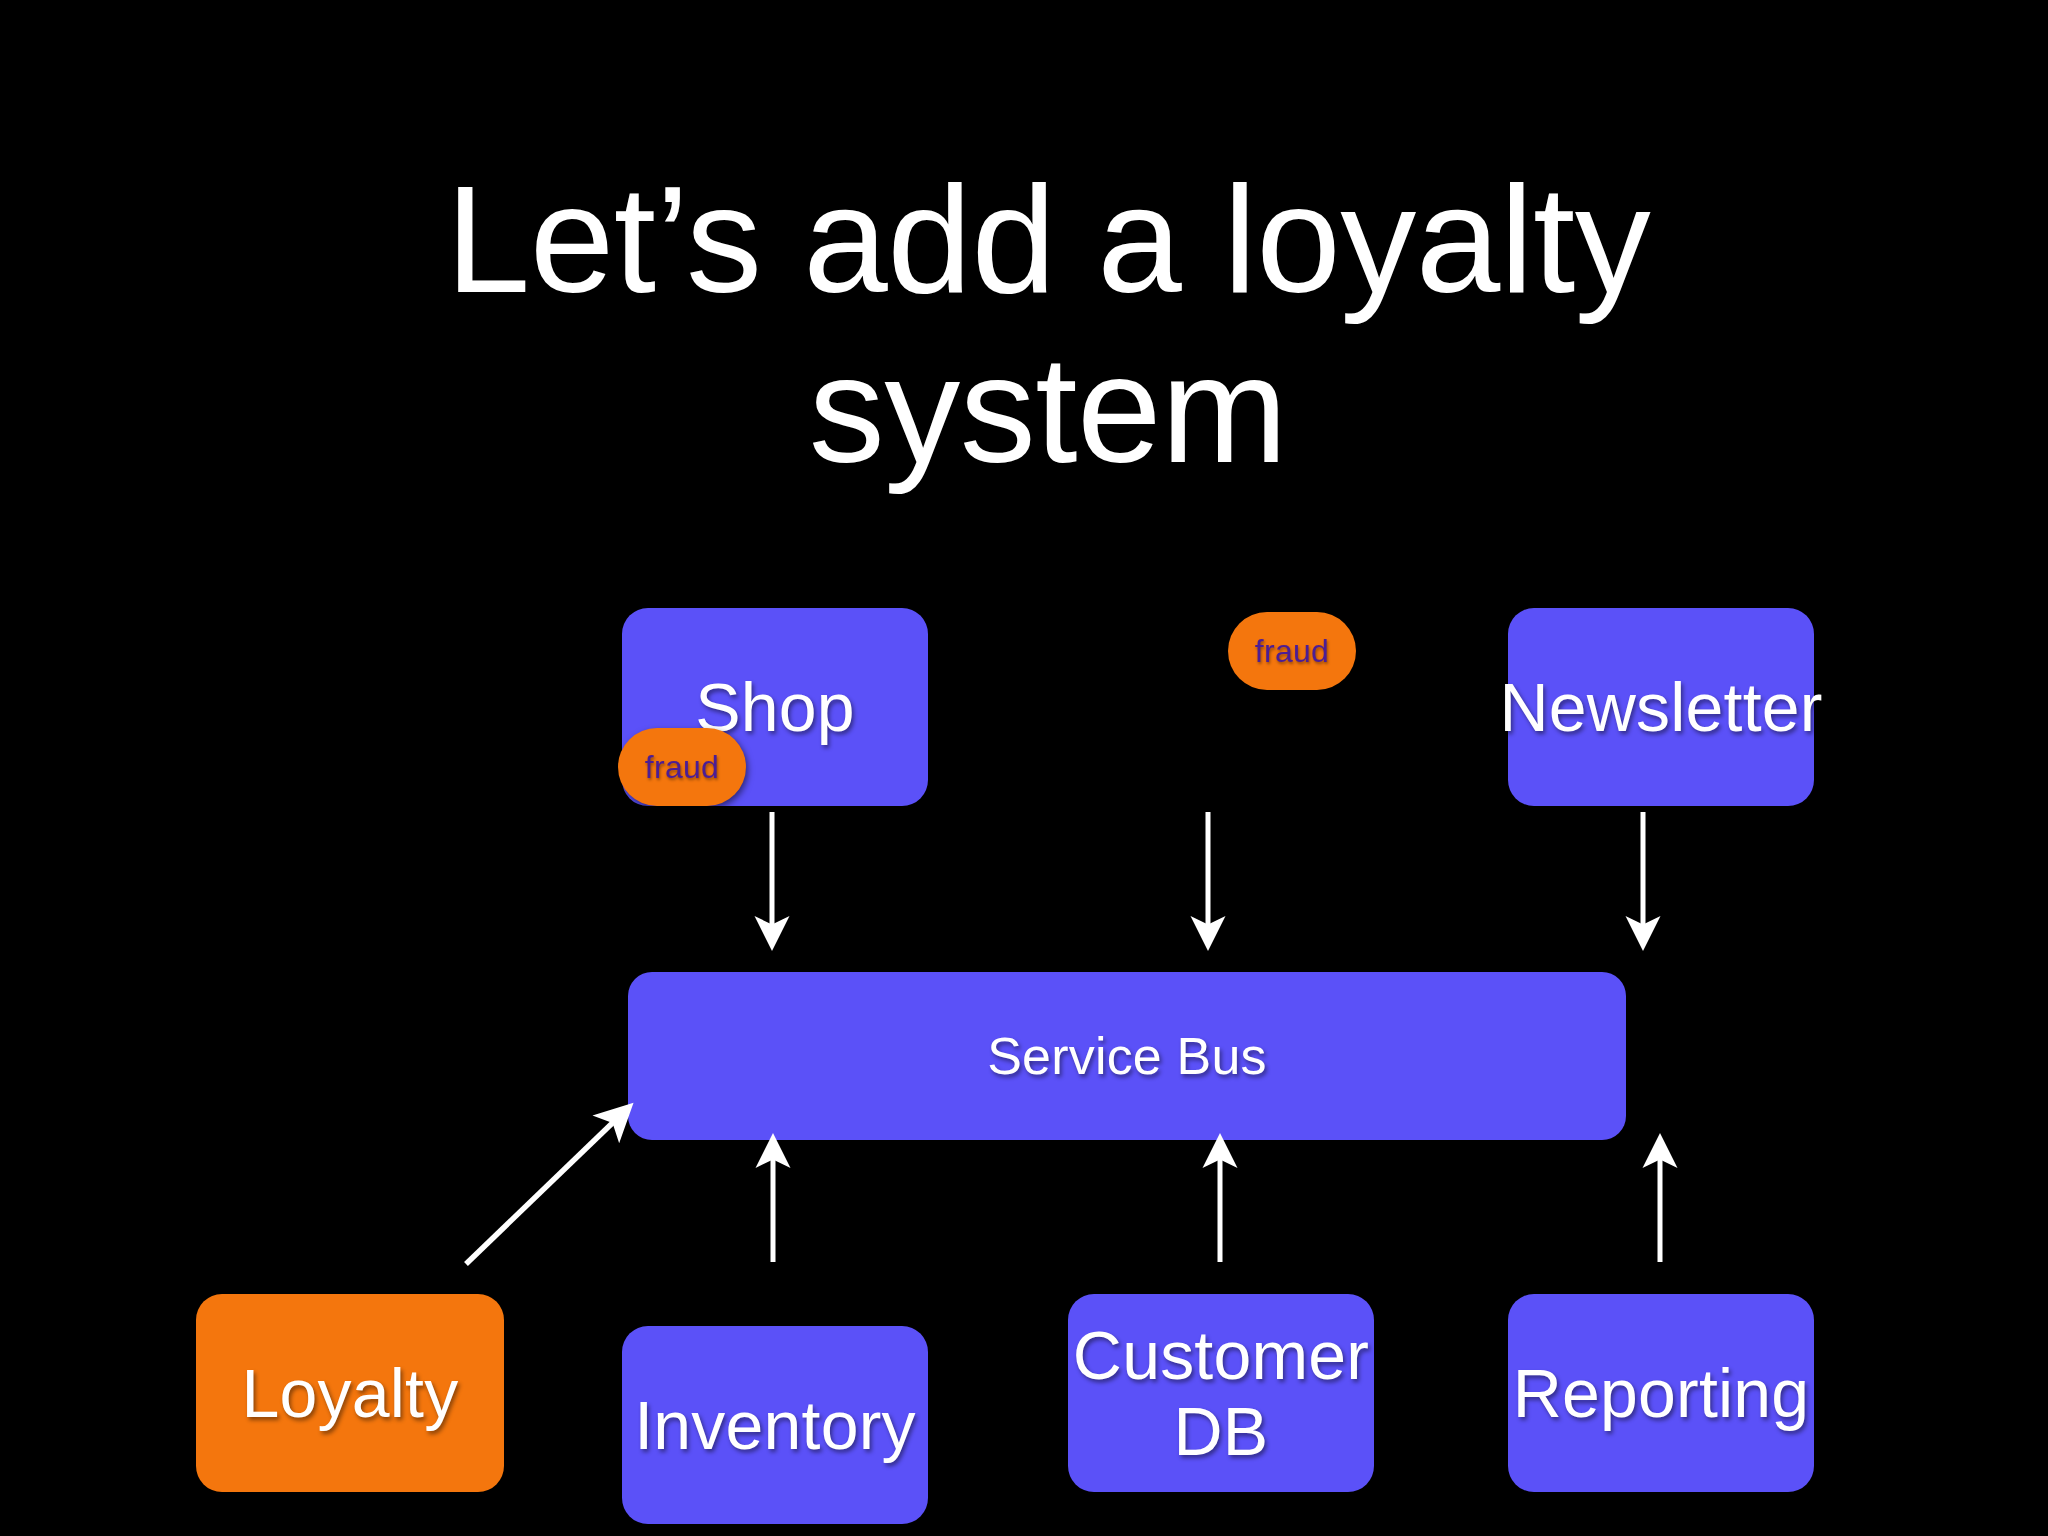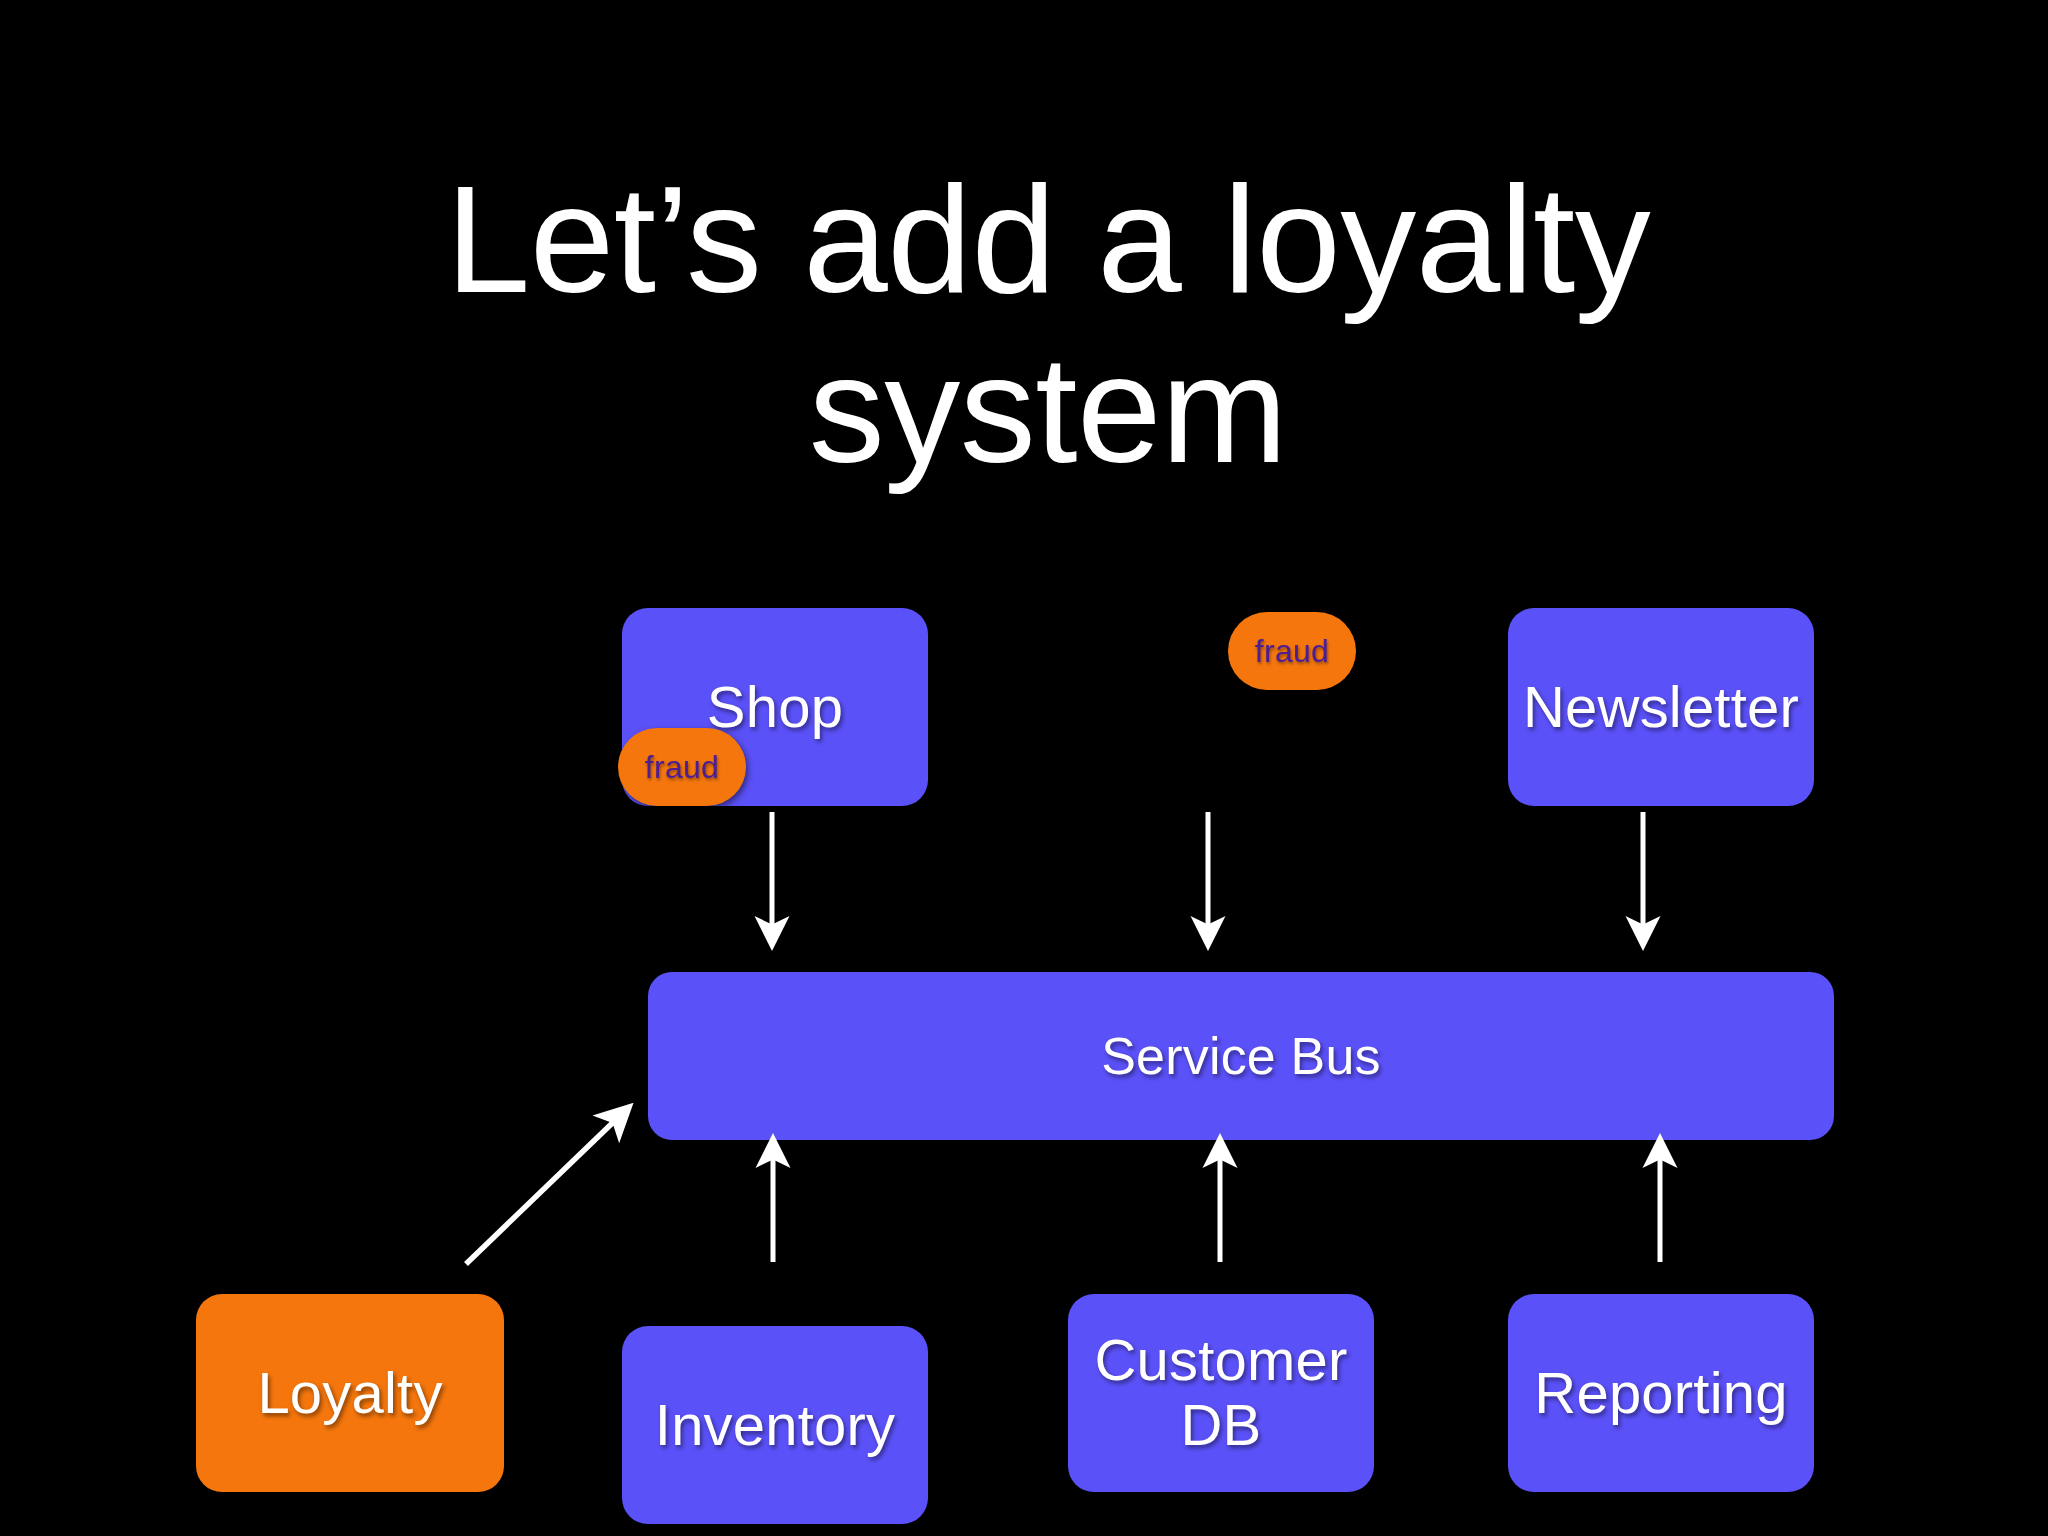--- a/index.html
+++ b/index.html
@@ -53,21 +53,21 @@
     position: absolute;
     box-sizing: border-box;
     border-radius: 26px;
     display: flex;
     align-items: center;
     justify-content: center;
     text-align: center;
     color: #ffffff;
     font-family: "Liberation Sans", sans-serif;
     font-weight: 400;
-    font-size: 58px;
+    font-size: 68px;
     line-height: 1.12;
     letter-spacing: 0.2px;
     box-shadow: 3px 4px 7px rgba(0,0,0,0.55);
     white-space: pre-line;
   }
   .node .node-label {
     display: block;
     text-shadow: 2px 3px 4px rgba(0,0,0,0.45);
     padding: 0 6px;
   }
@@ -150,21 +150,21 @@
     </div>
 
     <div class="badge" style="left:1228px; top:612px; width:128px; height:78px;">
       <span>fraud</span>
     </div>
 
     <div class="node blue" style="left:1508px; top:608px; width:306px; height:198px;">
       <span class="node-label">Newsletter</span>
     </div>
 
-    <div class="node blue bus" style="left:648px; top:972px; width:1186px; height:168px;">
+    <div class="node blue bus" style="left:628px; top:972px; width:998px; height:168px;">
       <span class="node-label">Service Bus</span>
     </div>
 
     <div class="node orange" style="left:196px; top:1294px; width:308px; height:198px;">
       <span class="node-label">Loyalty</span>
     </div>
 
     <div class="node blue" style="left:622px; top:1294px; width:306px; height:198px;margin-top:32px;">
       <span class="node-label">Inventory</span>
     </div>

